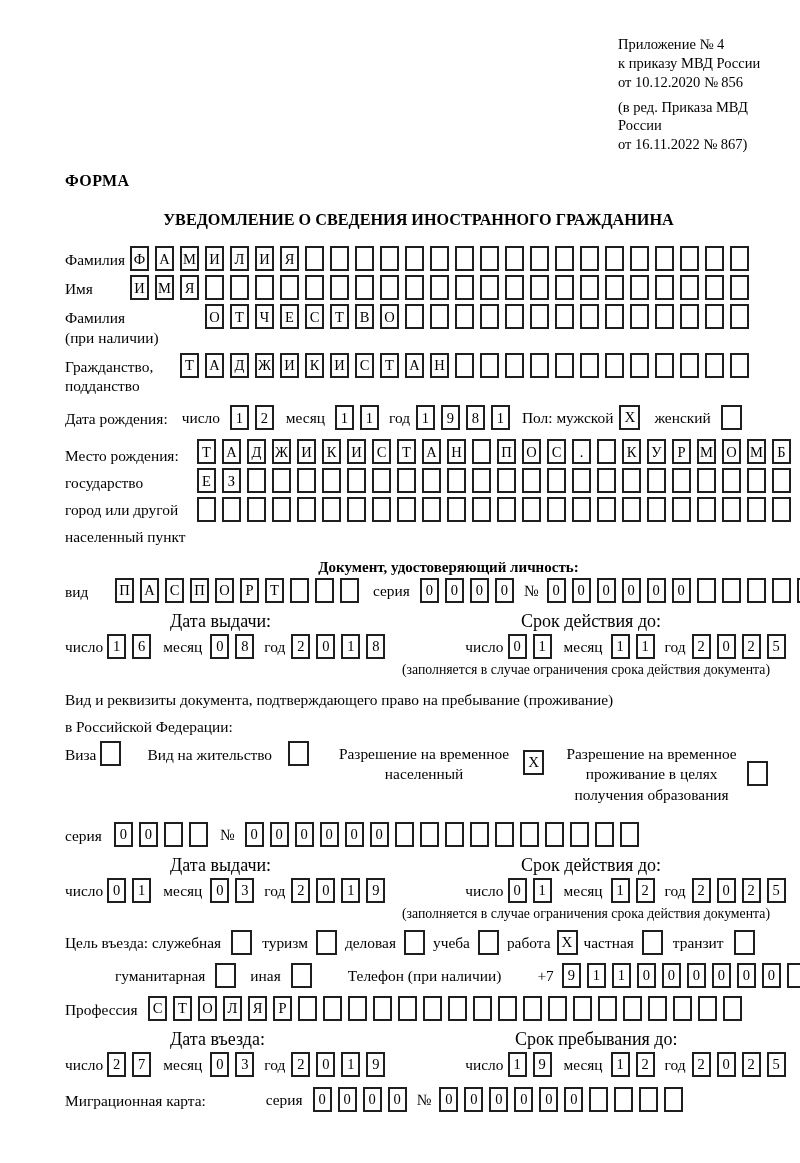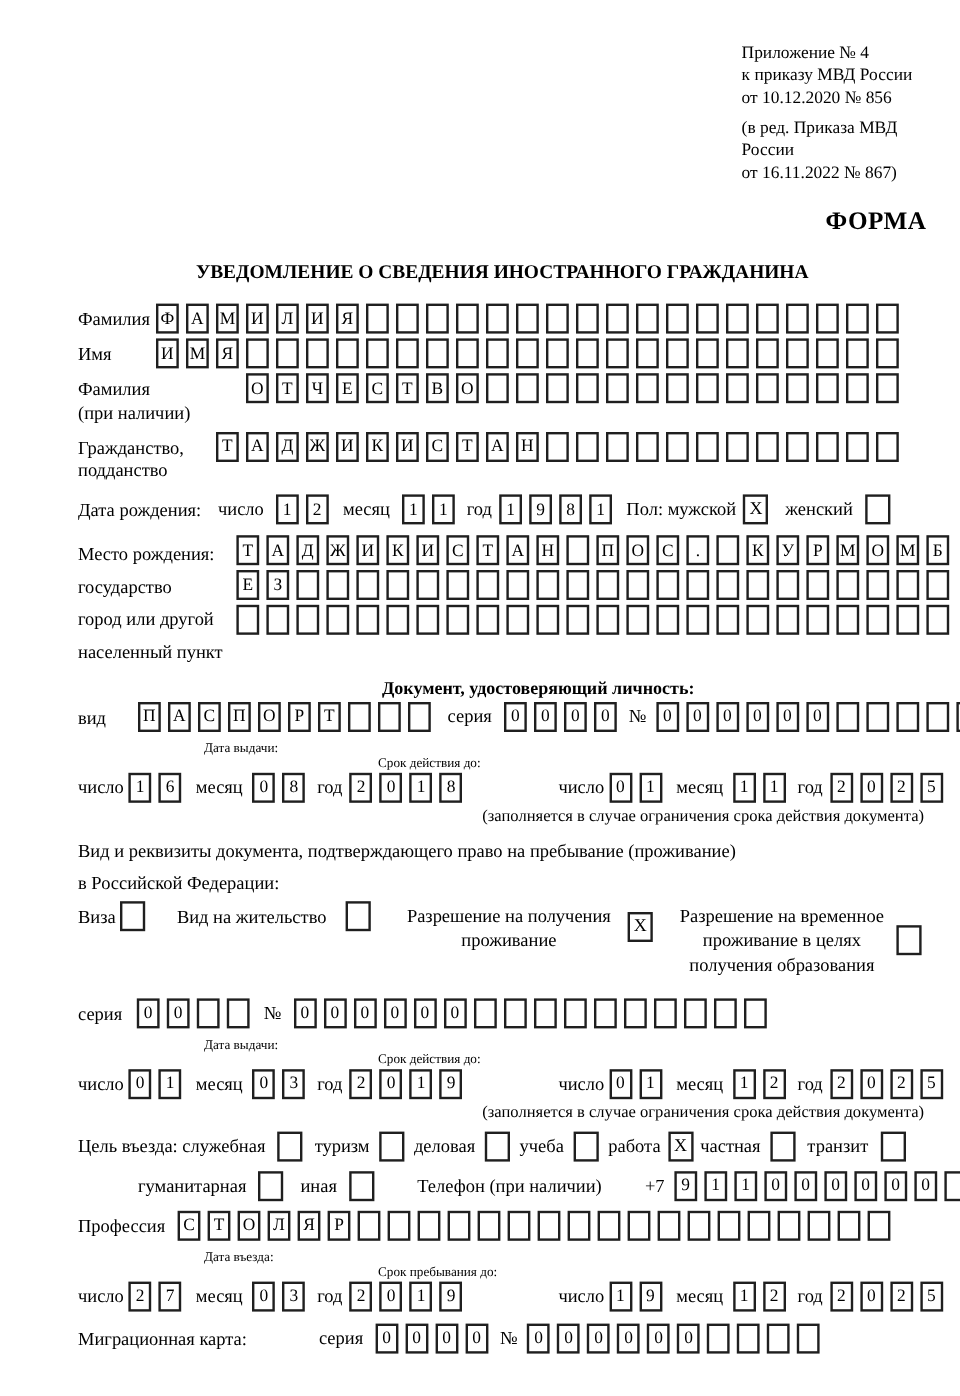--- a/index.html
+++ b/index.html
@@ -6,21 +6,21 @@
   html,body { margin:0; padding:0; background:#ffffff; }
   .page {
     width:800px; height:1163px; overflow:hidden; position:relative;
     background:#ffffff; color:#000;
     font-family:"Liberation Serif", serif;
     padding:35px 28px 10px 65px;
   }
   
   .appendix { margin-left:553px; font-size:14.5px; line-height:1.3; }
   .appendix .agap { height:6px; }
-  .forma { text-align:right; font-weight:bold; font-size:21px; margin-top:18px; letter-spacing:.4px; }
+  .forma { font-weight:bold; font-size:16px; margin-top:18px; letter-spacing:.4px; }
   .title { text-align:center; font-weight:bold; font-size:16.2px; margin-top:18px; line-height:1.5; }
   .blank-line { display:inline-block; width:55px; border-bottom:2px solid #444; height:14px; margin-left:10px; }
   .sec-heading { font-weight:bold; font-size:15.3px; margin-top:24px; white-space:nowrap; }
 
   
   .cellrow { display:flex; gap:6px; flex-wrap:nowrap; }
   .cell {
     width:19px; height:25px; flex:0 0 auto;
     border:2px solid #1f1f1f;
     display:flex; align-items:center; justify-content:center;
@@ -33,21 +33,21 @@
     font-size:15px;
   }
 
   .frow { display:flex; align-items:flex-start; margin-top:4px; }
   .flabel { font-size:15.4px; line-height:1.25; padding-top:4px; flex:0 0 auto; }
   .dlabel { font-size:15.4px; padding-top:4px; flex:0 0 auto; }
   .stack { display:flex; flex-direction:column; gap:4px; }
 
   .doc-heading { text-align:center; font-weight:bold; font-size:15px; margin-top:8px; margin-left:60px; }
 
-  .dp-heads { display:flex; font-size:11px; margin-top:8px;flex-direction:column; }
+  .dp-heads { display:flex; font-size:18px; margin-top:8px; }
   .dp-row { display:flex; align-items:flex-start; margin-top:2px; }
   .dp-note { text-align:right; font-size:13.8px; margin-top:3px; margin-right:2px; }
 
   .cbitem { display:flex; align-items:center; }
   .cblabel { font-size:15.4px; line-height:1.35; text-align:center; }
 </style>
 </head>
 <body>
 
 <div class="page">
@@ -396,21 +396,21 @@
   <div class="frow" style="margin-top:4px">
     <div class="cbitem">
       <div class="dlabel" style="margin-right:4px">Виза</div>
       <div class="cbx"></div>
     </div>
     <div class="cbitem" style="margin-left:26px">
       <div class="dlabel" style="margin-right:16px">Вид на жительство</div>
       <div class="cbx"></div>
     </div>
     <div class="cbitem" style="margin-left:24px">
-      <div class="cblabel" style="width:182px; padding-top:3px">Разрешение на получения проживание</div>
+      <div class="cblabel" style="width:182px; padding-top:3px">Разрешение на временное населенный</div>
       <div class="cbx" style="margin-left:8px">X</div>
     </div>
     <div class="cbitem" style="margin-left:20px">
       <div class="cblabel" style="width:175px; padding-top:3px">Разрешение на временное проживание в целях получения образования</div>
       <div class="cbx" style="margin-left:8px"></div>
     </div>
   </div>
 
   <div class="frow" style="margin-top:16px">
     <div class="flabel">серия</div>

